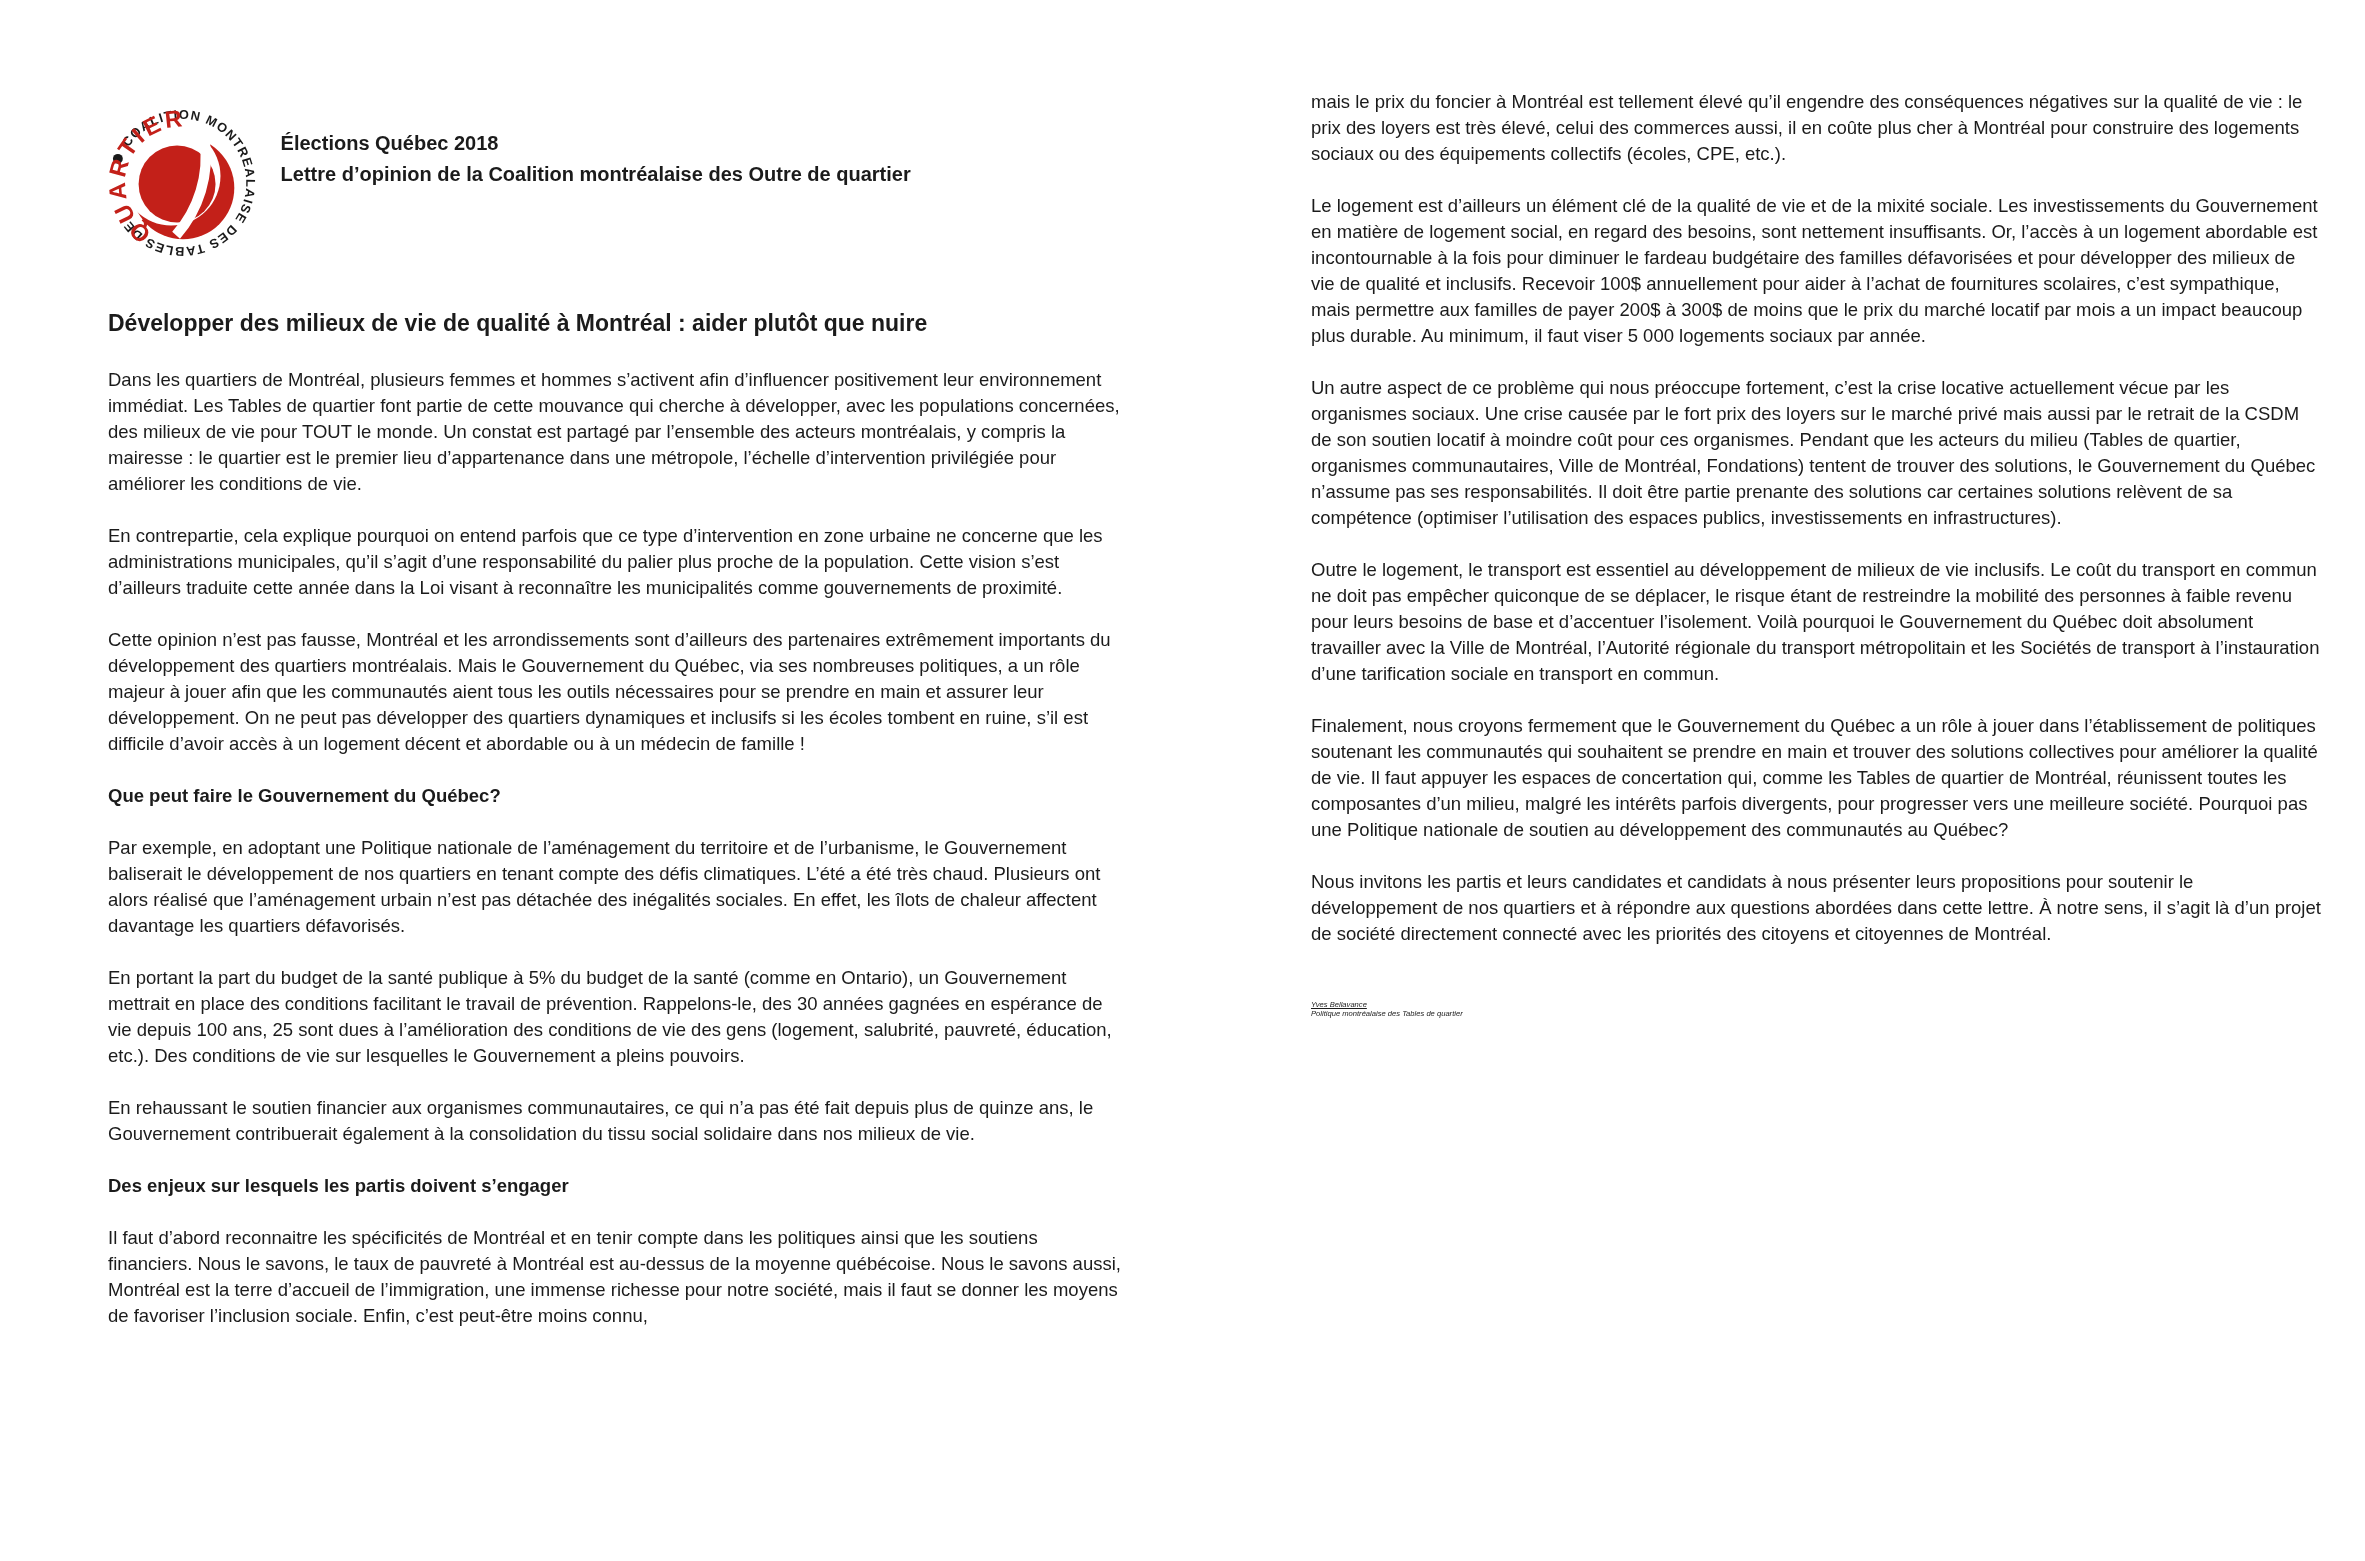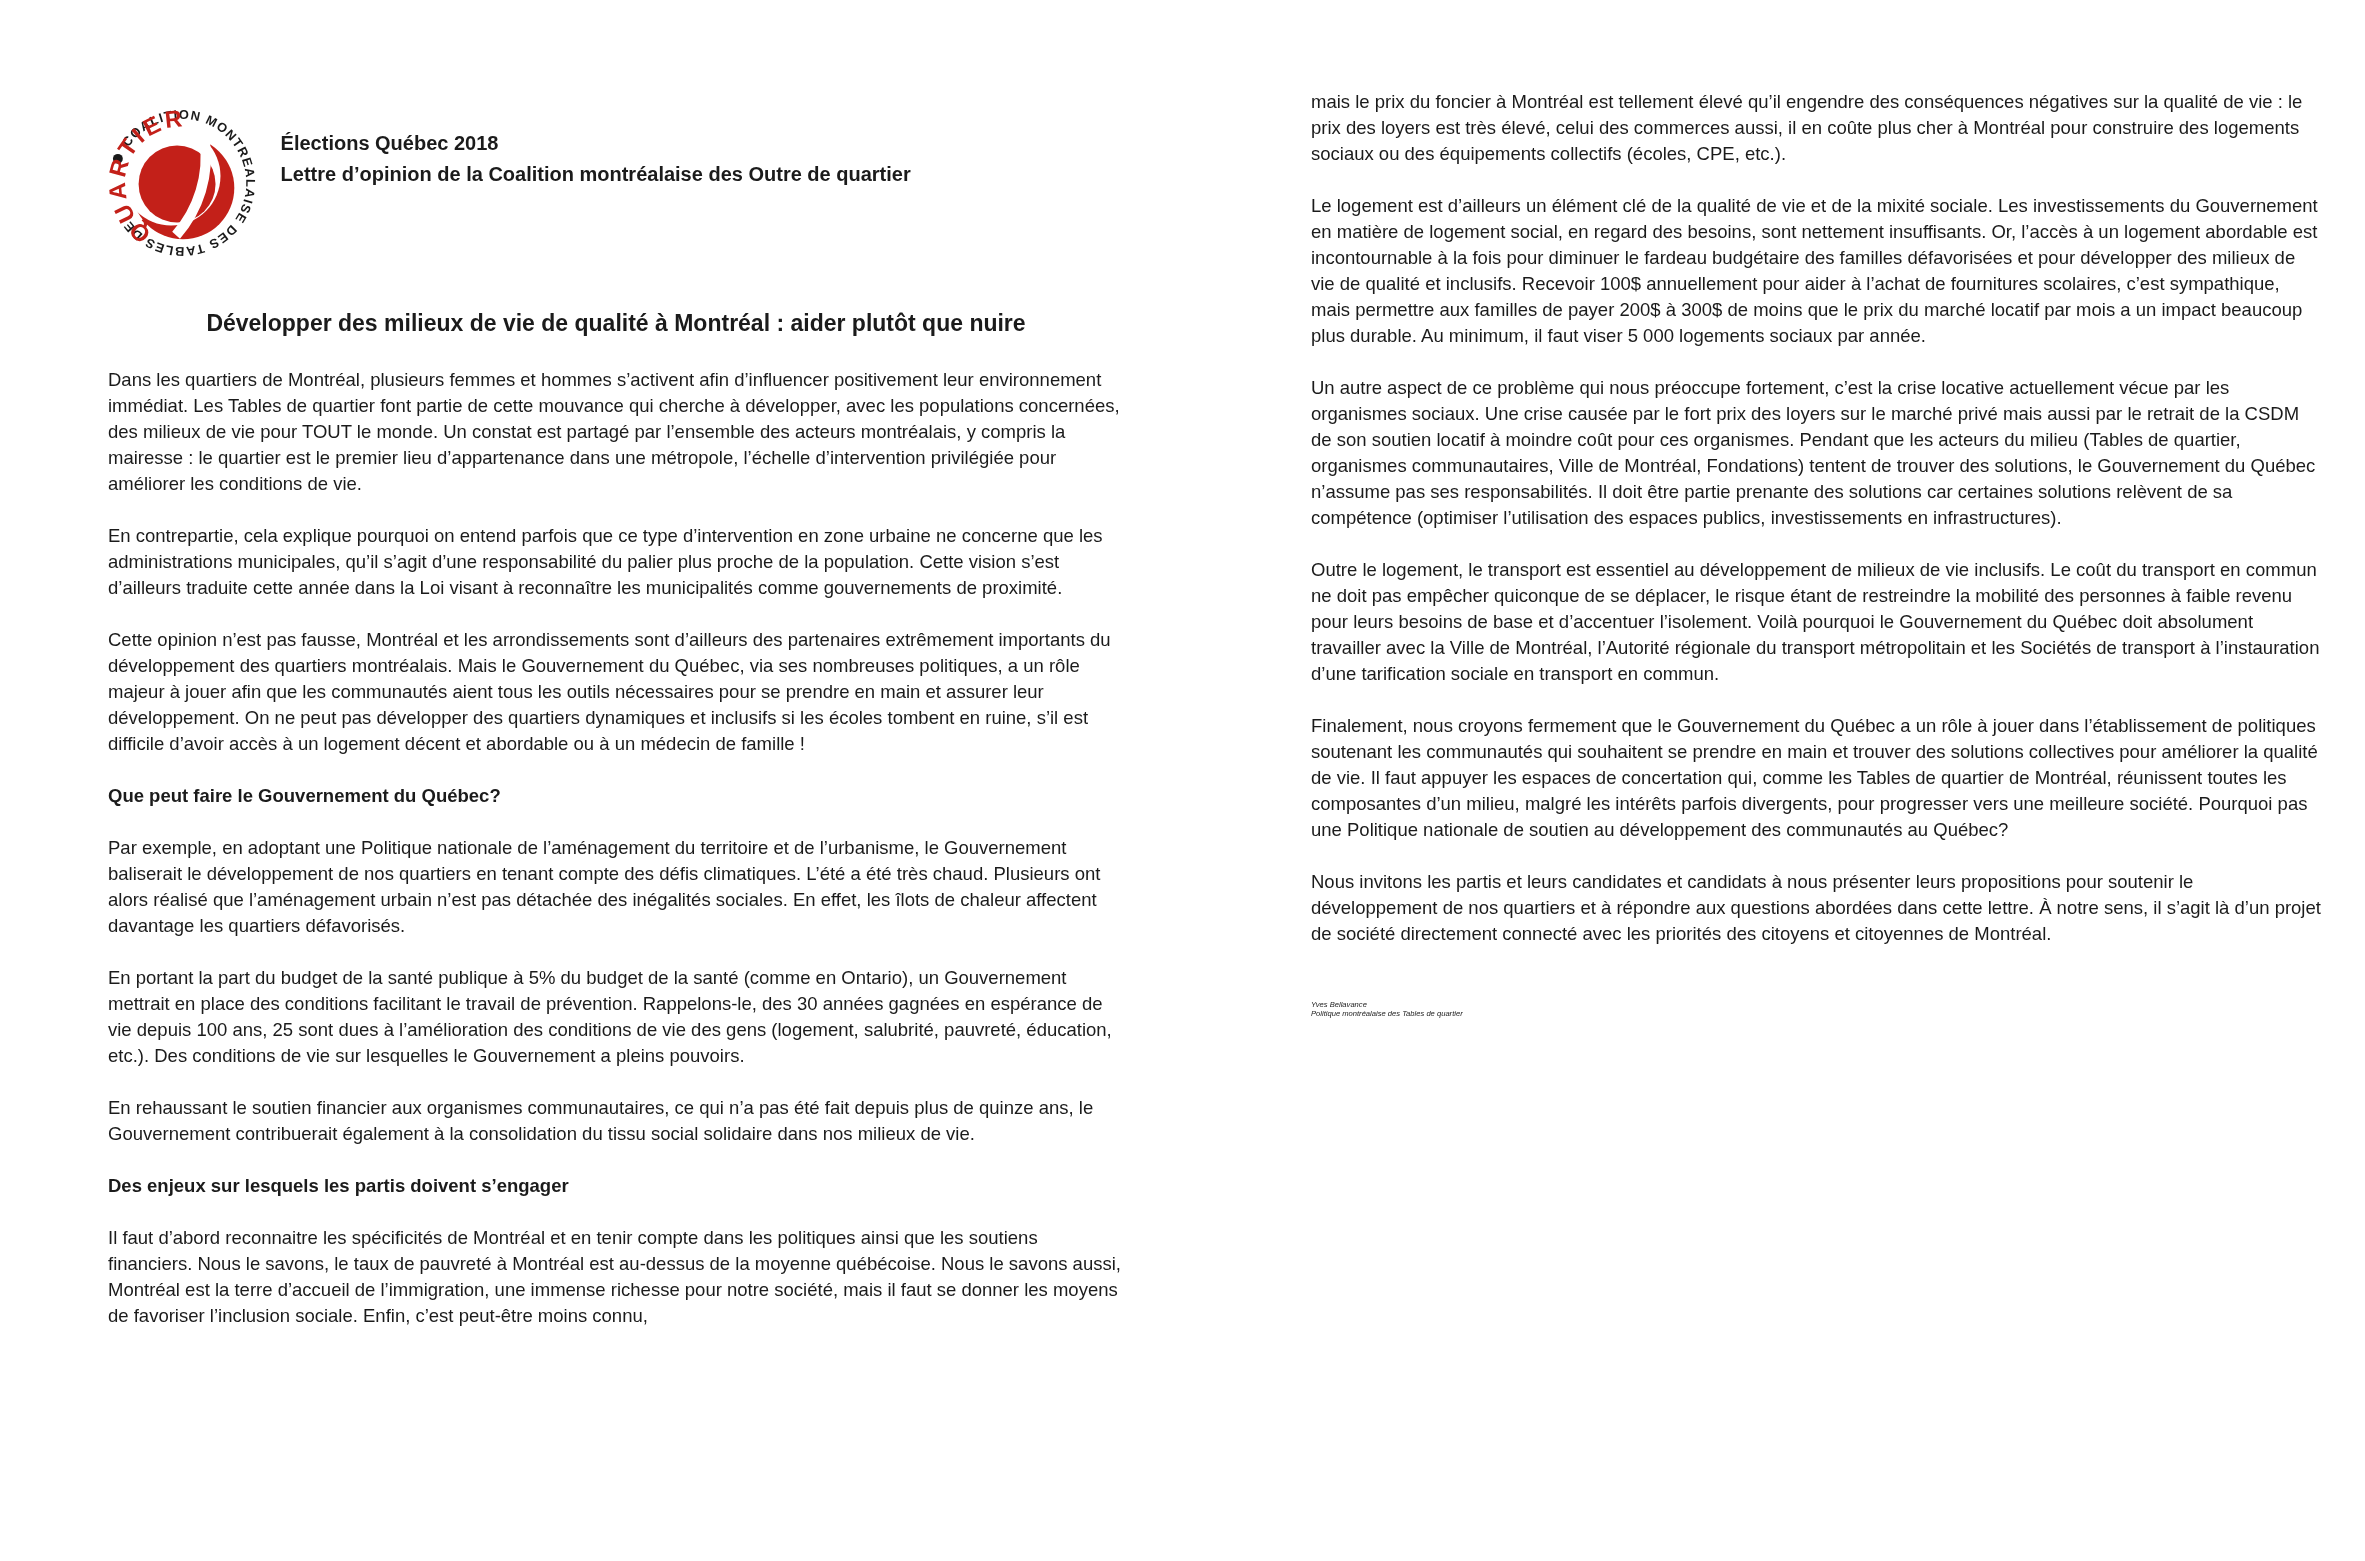--- a/index.html
+++ b/index.html
@@ -8,25 +8,25 @@
     font-family:"Liberation Sans", sans-serif;color:#1b1b1b;
   }
   .page{position:relative;width:2413px;height:1561px;overflow:hidden;background:#ffffff;}
   .left-col{position:absolute;left:108px;top:109px;width:1016px;}
   .right-col{position:absolute;left:1311px;top:89px;width:1012px;}
   .header-row{display:flex;align-items:flex-start;height:148px;}
   .logo{width:148px;height:148px;flex:0 0 auto;}
   .logo svg{width:148px;height:148px;display:block;}
   .header-text{margin:19px 0 0 24.6px;}
   .header-line{font-weight:bold;font-size:20px;line-height:31px;white-space:nowrap;}
-  .doc-title{font-size:23px;line-height:28px;font-weight:bold;text-align:center;margin:52px 0 30px 0;}
+  .doc-title{font-size:23px;line-height:28px;font-weight:bold;text-align:left;margin:52px 0 30px 0;}
   p.body{font-size:18.5px;line-height:26px;margin:0 0 26px 0;}
   h3.subhead{font-size:18.5px;line-height:26px;font-weight:bold;margin:0 0 26px 0;}
   p.sig{font-style:italic;margin:0 0 0 0;}
-  p.body + p.sig{margin-top:53px;}
+  p.body + p.sig{margin-top:53px;text-decoration:underline;}
 </style>
 </head>
 <body>
 
 <div class="page">
 
   <div class="left-col">
 
     <div class="header-row">
       <div class="logo">

